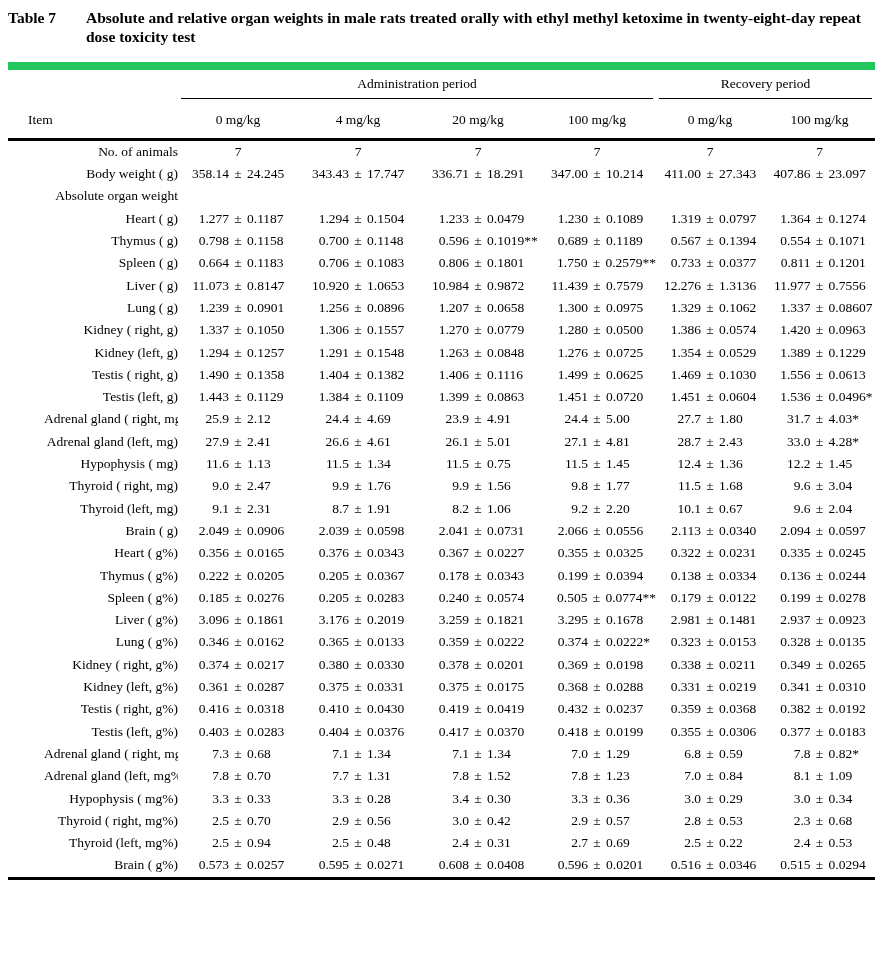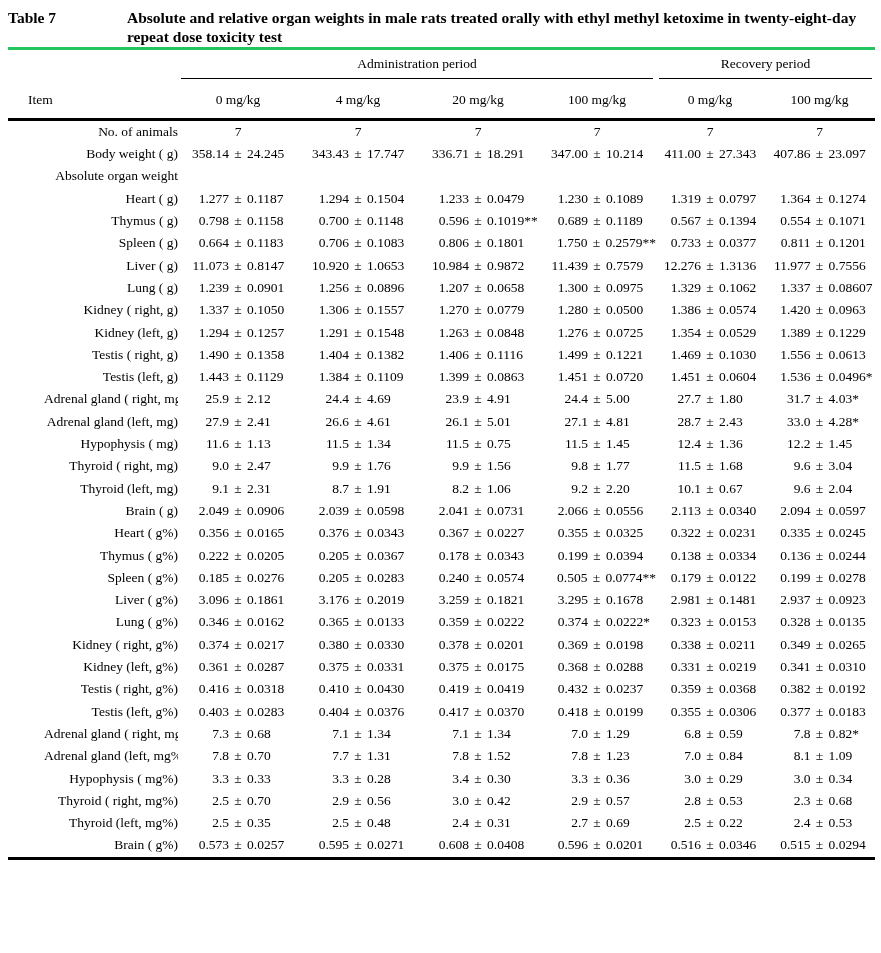--- a/index.html
+++ b/index.html
@@ -17,30 +17,30 @@
     font-family: "Liberation Serif", "DejaVu Serif", serif;
     padding: 8px 6px 0 8px;
     overflow: hidden;
   }
   .title-row {
     display: flex;
     font-weight: bold;
     font-size: 15.5px;
     line-height: 1.25;
     width: 866px;
-    gap: 41px;
   }
   .title-num { flex: 0 0 78px; }
   .title-text { flex: 1; }
 
   table.data {
+    margin-top: 15px;
     border-collapse: collapse;
     table-layout: fixed;
     width: 867px;
-    border-top: 3px solid #22c55e;
+    border-top: 8px solid #22c55e;
     border-bottom: 3px solid #000;
   }
   table.data th, table.data td {
     padding: 0;
     font-weight: normal;
     font-size: 13.5px;
     white-space: nowrap;
     overflow: hidden;
   }
   tr.group-row th { height: 32px; vertical-align: middle; }
@@ -514,21 +514,21 @@
             <div class="pmwrap">
               <span class="mean">1.406</span>
               <span class="pms">±</span>
               <span class="sd">0.1116</span>
             </div>
           </td>
           <td>
             <div class="pmwrap">
               <span class="mean">1.499</span>
               <span class="pms">±</span>
-              <span class="sd">0.1221</span>
+              <span class="sd">0.0625</span>
             </div>
           </td>
           <td>
             <div class="pmwrap">
               <span class="mean">1.469</span>
               <span class="pms">±</span>
               <span class="sd">0.1030</span>
             </div>
           </td>
           <td>
@@ -1438,21 +1438,21 @@
               <span class="sd">0.68</span>
             </div>
           </td>
         </tr>
         <tr>
           <td class="item indent">Thyroid (left, mg%)</td>
           <td>
             <div class="pmwrap">
               <span class="mean">2.5</span>
               <span class="pms">±</span>
-              <span class="sd">0.35</span>
+              <span class="sd">0.94</span>
             </div>
           </td>
           <td>
             <div class="pmwrap">
               <span class="mean">2.5</span>
               <span class="pms">±</span>
               <span class="sd">0.48</span>
             </div>
           </td>
           <td>

